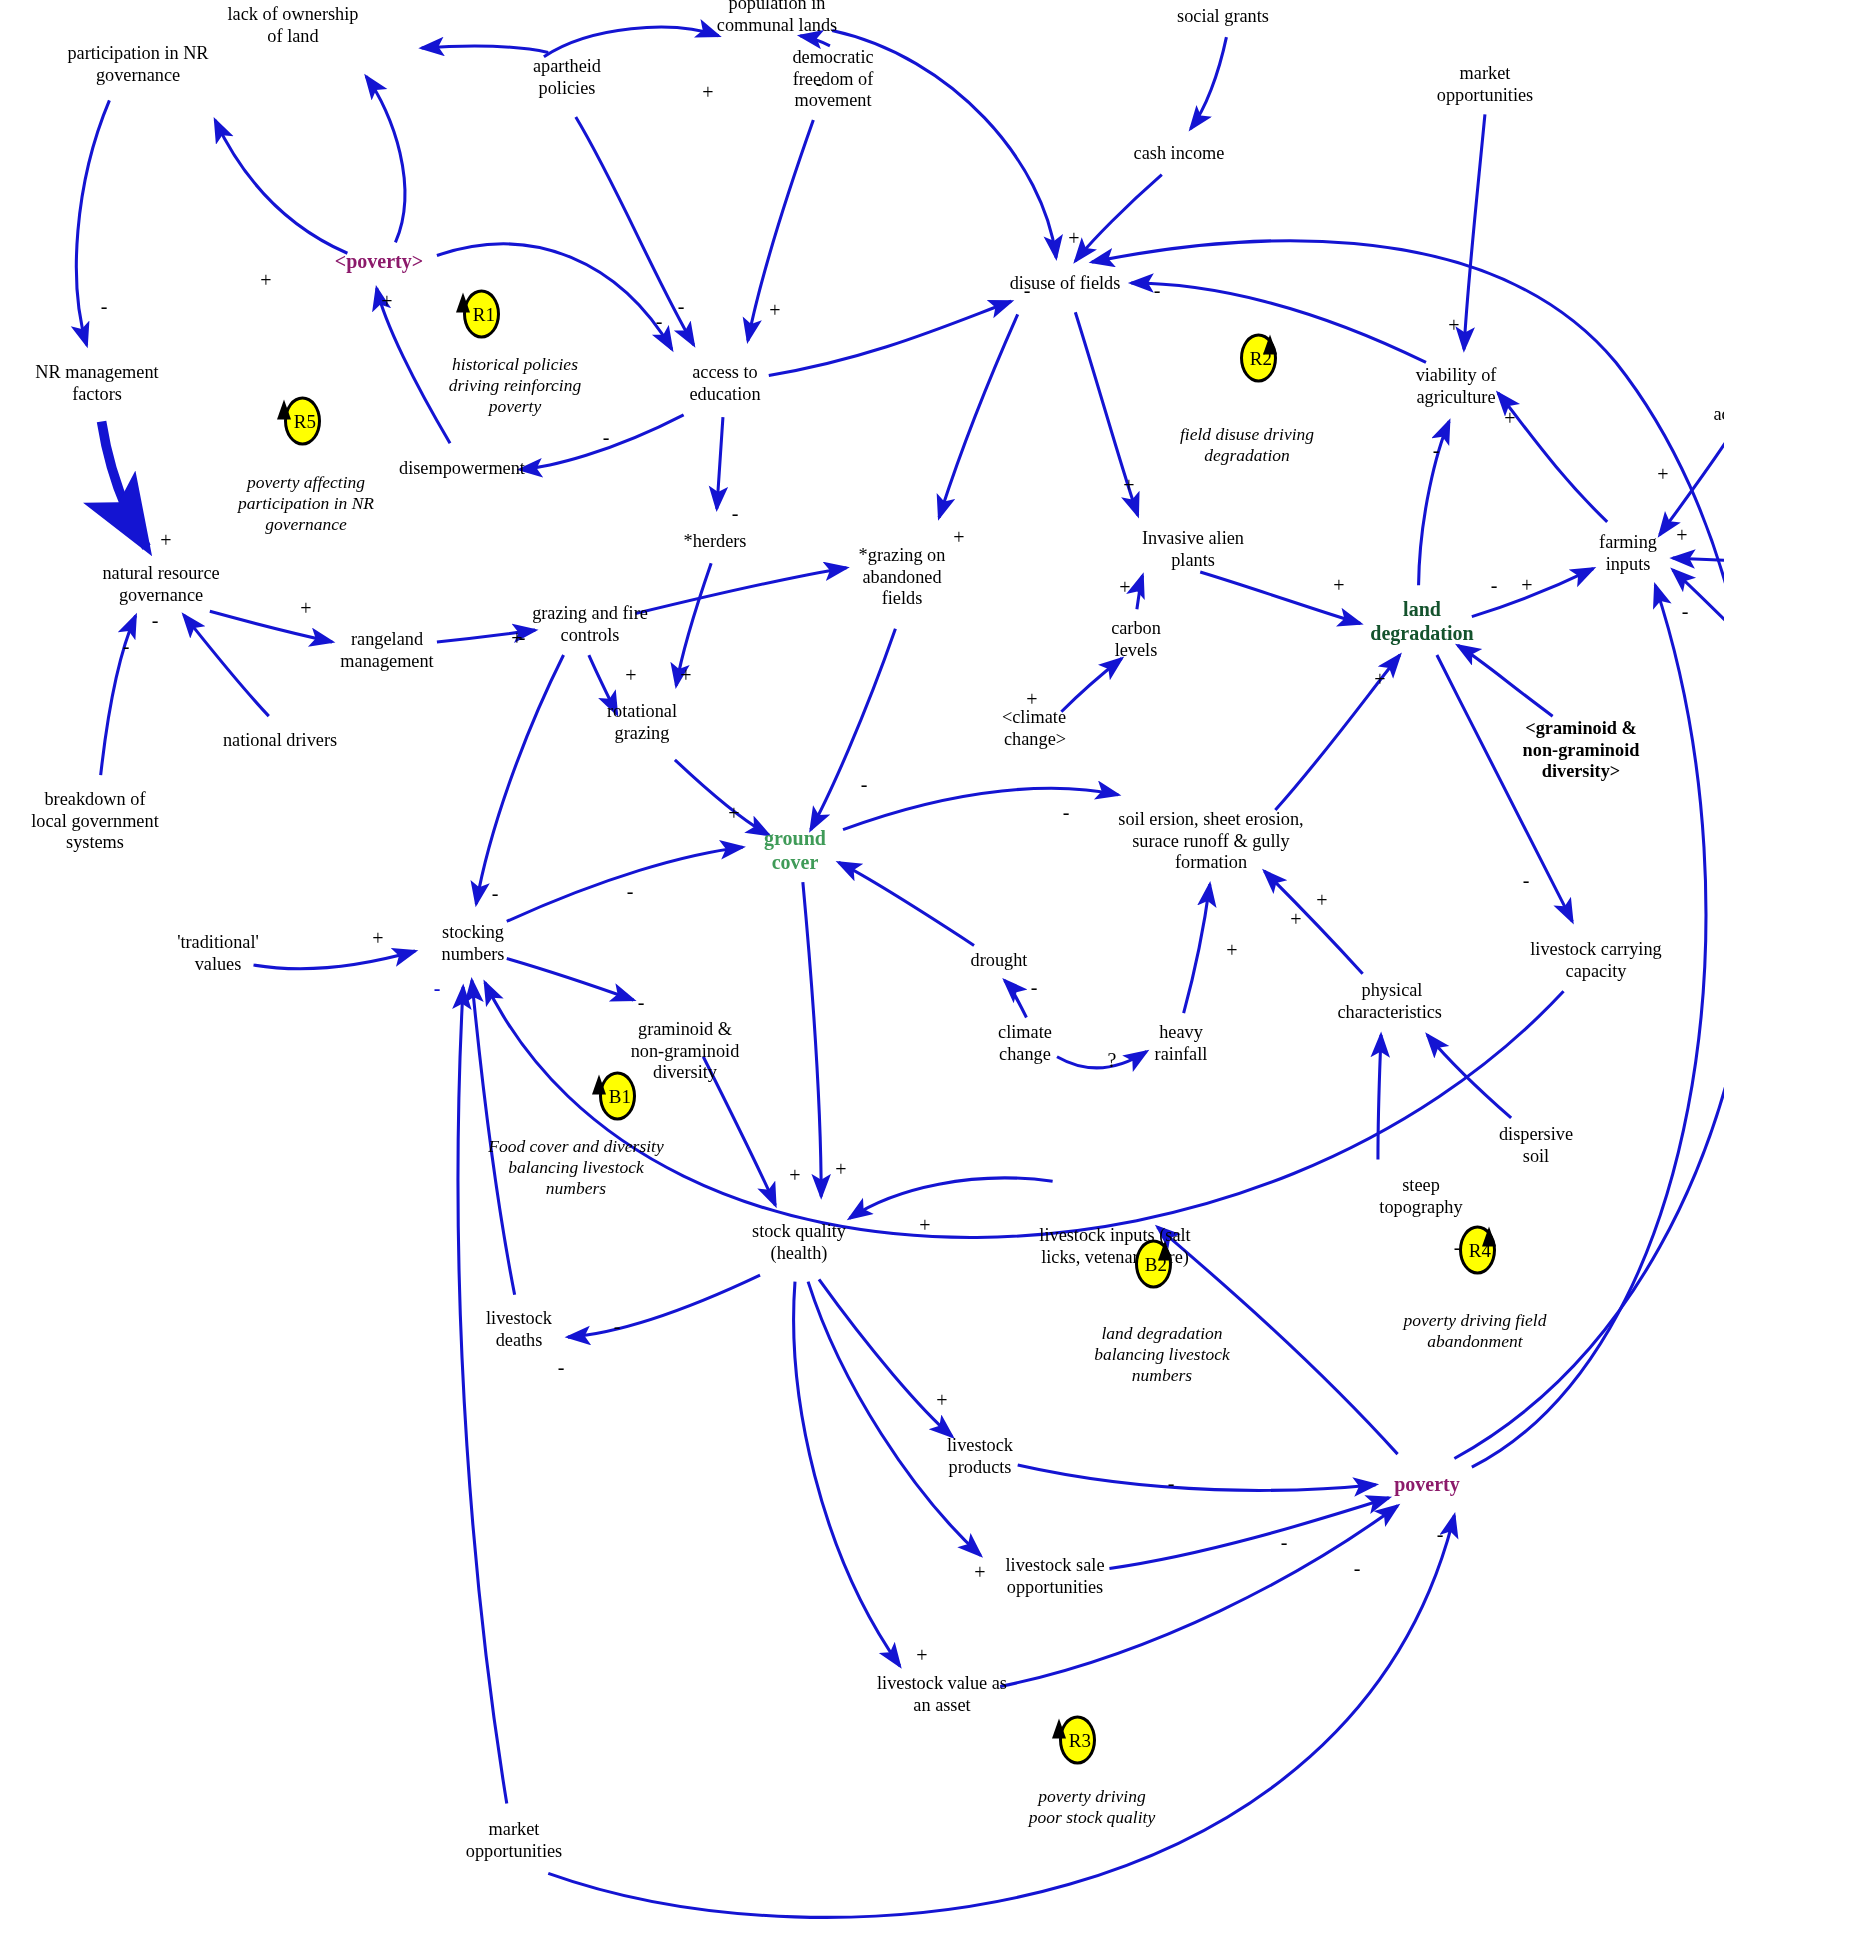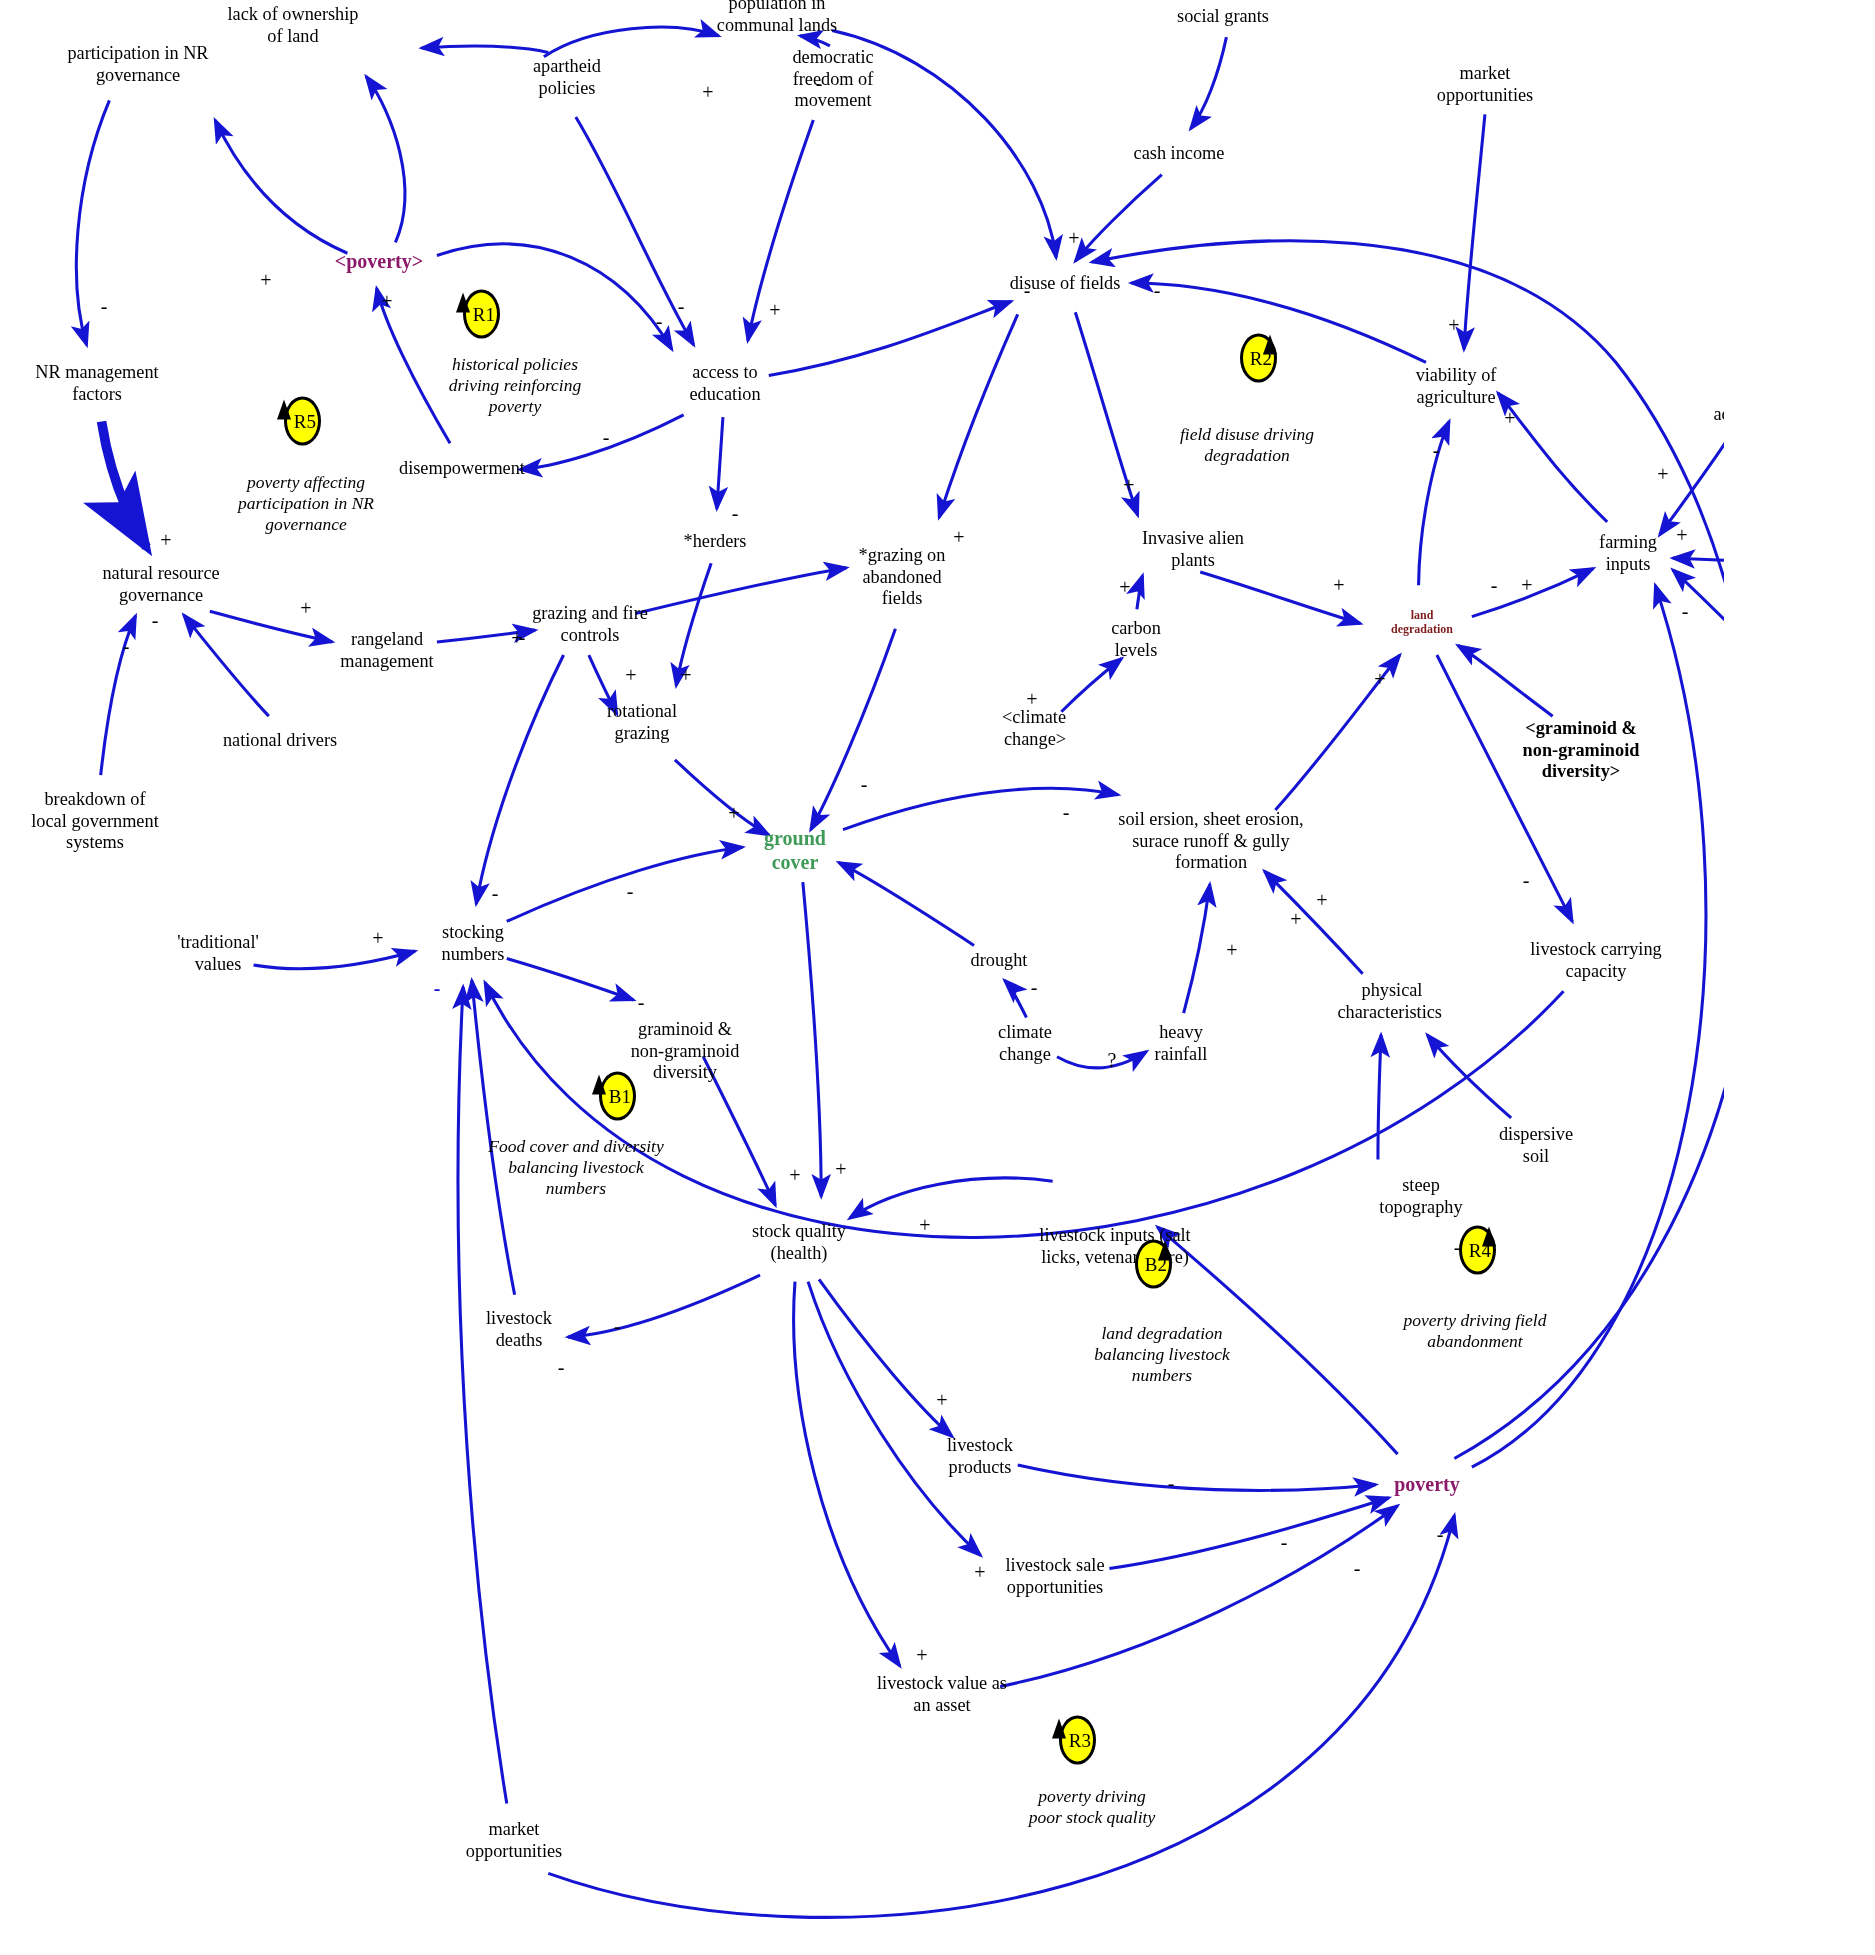--- a/index.html
+++ b/index.html
@@ -4,21 +4,21 @@
 <title>Causal Loop Diagram</title>
 <style>
   html,body{margin:0;padding:0;background:#ffffff;}
   #stage{position:relative;width:1724px;height:1955px;background:#ffffff;
          font-family:"Liberation Serif","DejaVu Serif",serif;overflow:hidden;}
   #links{position:absolute;left:0;top:0;width:1876px;height:1955px;}
   .var{position:absolute;transform:translate(-50%,-50%);text-align:center;
        color:#000000;font-size:18.3px;line-height:1.18;white-space:pre;
        font-family:"Liberation Serif","DejaVu Serif",serif;}
   .var.key-poverty{color:#8c1a6b;font-weight:bold;font-size:20px;}
-  .var.key-degradation{color:#7f1d1d;font-weight:bold;font-size:12px;}
+  .var.key-degradation{color:#14532d;font-weight:bold;font-size:20px;}
   .var.key-ground{color:#3f9b58;font-weight:bold;font-size:20px;}
   .sign{position:absolute;transform:translate(-50%,-50%);color:#000;
         font-size:20px;font-family:"Liberation Serif","DejaVu Serif",serif;
         line-height:1;}
   .sign.blue{color:#1414d2;font-weight:bold;}
   .loop{position:absolute;transform:translate(-50%,-50%);}
   .loop .bub{position:relative;width:40px;height:49px;}
   .loop .ell{position:absolute;left:3.5px;top:0;width:37px;height:49px;
              border-radius:50%;background:#ffff00;border:3.1px solid #000;
              box-sizing:border-box;}

